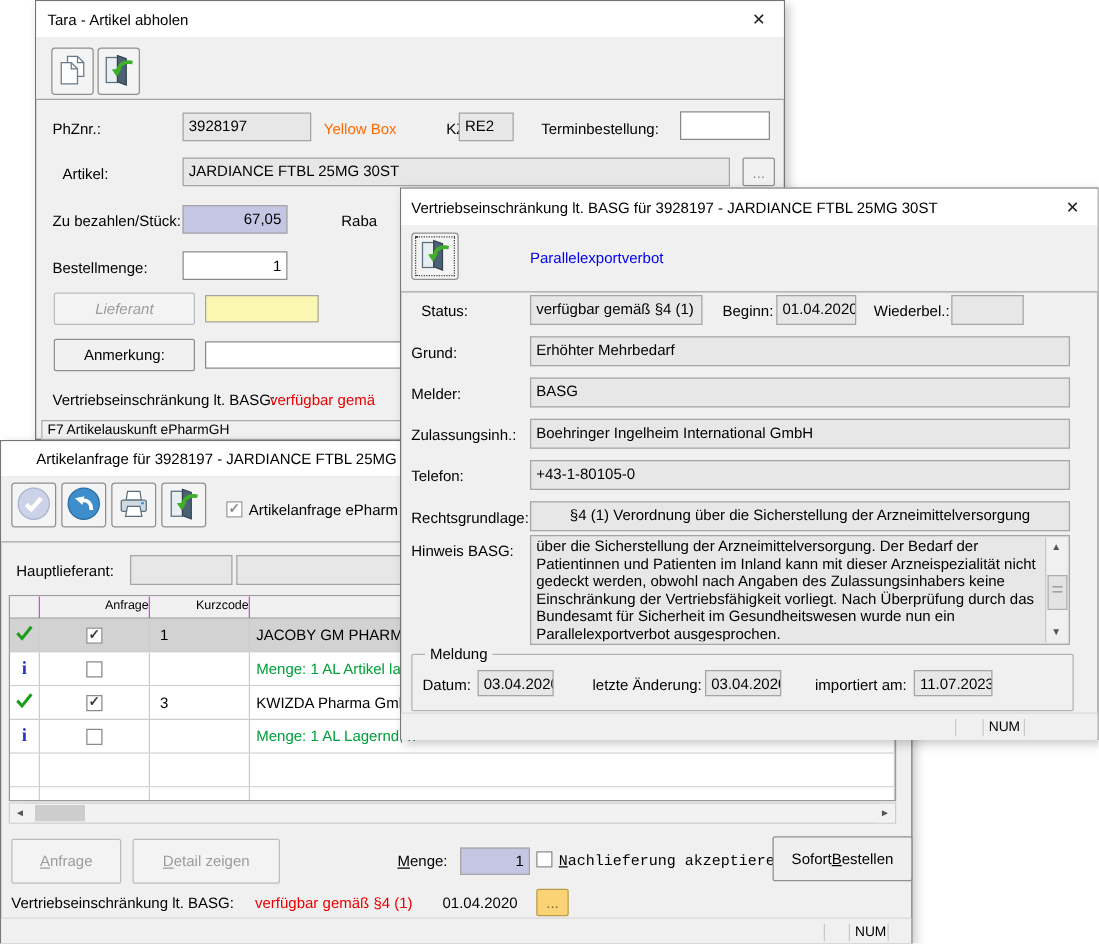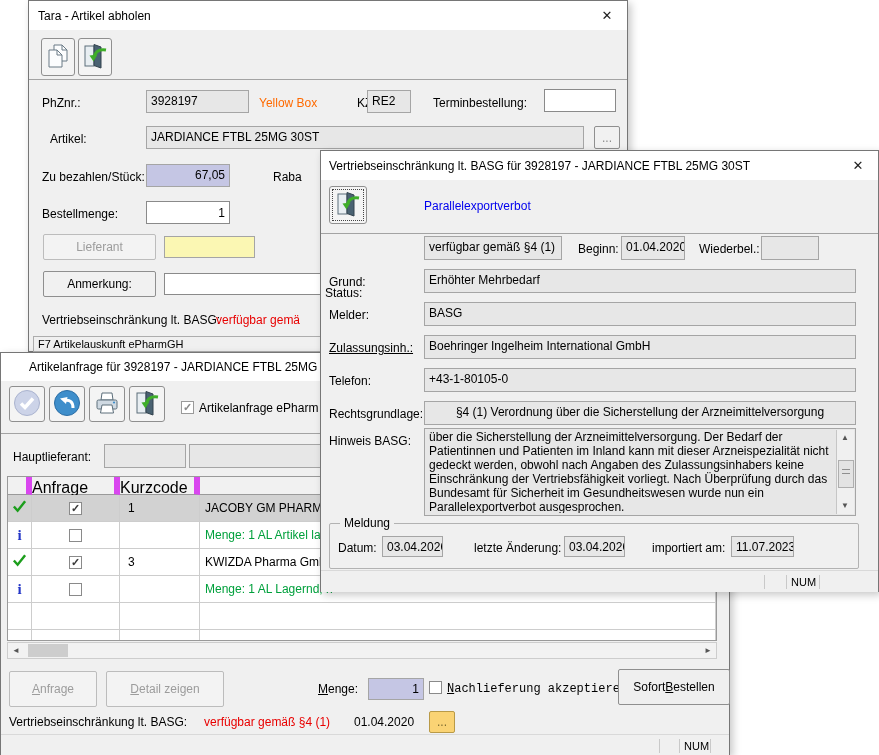--- a/index.html
+++ b/index.html
@@ -38,22 +38,22 @@
   .sb-num{position:absolute;top:5px;font-size:11px;}
   .sunken{position:absolute;border:1px solid #adadad;background:#f0f0f0;font-size:11px;
           padding:1px 0 0 4px;box-sizing:border-box;}
   .cb{display:inline-block;width:13px;height:13px;background:#fff;border:1px solid #8a8a8a;
       box-sizing:border-box;text-align:center;line-height:11px;font-size:11px;color:#555;}
   .cb.abs{position:absolute;}
   .cb .mark{font-weight:bold;}
   
   .table{position:absolute;background:#fff;border:1px solid #9a9a9a;box-sizing:border-box;overflow:hidden;}
   .trow,.thead{display:flex;width:100%;}
-  .thead>div{background:#f1f1f1;border-right:6px solid #d946ef;border-bottom:1px solid #9a9a9a;
-             height:18px;box-sizing:border-box;text-align:left;padding-top:2px;font-size:16px;}
+  .thead>div{background:#f1f1f1;border-right:1px solid #d946ef;border-bottom:1px solid #9a9a9a;
+             height:18px;box-sizing:border-box;text-align:right;padding-top:2px;font-size:10px;}
   .trow>div{border-right:1px solid #cdcdcd;border-bottom:1px solid #cdcdcd;height:27px;
             box-sizing:border-box;display:flex;align-items:center;font-size:12px;background:#fff;}
   .trow.selected>div{background:var(--selected-row,#d2d2d2);}
   .c0{width:24px;flex:none;justify-content:center;}
   .c1{width:88px;flex:none;justify-content:center;}
   .c2{width:80px;flex:none;padding-left:8px;}
   .thead .c2{padding-left:0;}
   .c3{flex:1;padding-left:5px;white-space:nowrap;overflow:hidden;}
   .info-glyph{font-family:"Liberation Serif",serif;font-weight:bold;font-size:15px;color:#2436c7;line-height:1;}
   
@@ -116,21 +116,21 @@
     <div class="fld" style="left:117px;top:125px;width:438px;height:23px;">JARDIANCE FTBL 25MG 30ST</div>
     <div class="btn browse-btn" style="left:565px;top:125px;width:26px;height:23px;">...</div>
 
     <span class="lbl" style="left:13px;top:169px;">Zu bezahlen/Stück:</span>
     <div class="fld lav right" style="left:117px;top:163px;width:84px;height:23px;">67,05</div>
     <span class="lbl" style="left:244px;top:169px;">Raba</span>
 
     <span class="lbl" style="left:13px;top:206px;">Bestellmenge:</span>
     <input class="inp right" style="left: 117px; top: 200px; width: 84px; height: 23px;" value="1">
 
-    <div class="btn disabled" style="left:14px;top:233px;width:113px;height:26px;">Lieferant</div>
+    <div class="btn disabled" style="left:14px;top:233px;width:113px;height:26px;font-style:italic;">Lieferant</div>
     <input class="inp yellowf" style="left: 135px; top: 235px; width: 91px; height: 22px; border-color: rgb(165, 165, 165);" value="">
 
     <div class="btn" style="left:14px;top:270px;width:113px;height:26px;">Anmerkung:</div>
     <input class="inp" style="left: 135px; top: 272px; width: 182px; height: 22px;" value="">
 
     <span class="lbl" style="left:13px;top:312px;">Vertriebseinschränkung lt. BASG:</span>
     <span class="lbl red" style="left:187px;top:312px;">verfügbar gemä</span>
 
     <div class="sunken" style="left:4px;top:335px;width:590px;height:16px;">F7 Artikelauskunft ePharmGH</div>
   </div>
@@ -289,34 +289,34 @@
         <svg viewBox="0 0 26 26" width="26" height="26">
           <rect x="3" y="3" width="9" height="20" fill="#e8eef2" stroke="#5c6e7a"></rect>
           <polygon points="12,1.5 19,4 19,25 12,22.5" fill="#4a6272" stroke="#33434e"></polygon>
           <path d="M24 7 Q15 5.5 12.5 12.5" fill="none" stroke="#3fae29" stroke-width="3"></path>
           <polygon points="7.5,12.5 15.5,11.5 11.5,18.5" fill="#3fae29"></polygon>
         </svg>
       </span>
     </div>
     <span class="lbl link" style="left:103px;top:48px;z-index:2;">Parallelexportverbot</span>
 
-    <span class="lbl" style="left:4px;top:91px;margin-top:44px;">Status:</span>
+    <span class="lbl" style="left:16px;top:91px;">Status:</span>
     <div class="fld" style="left:103px;top:85px;width:138px;height:24px;">verfügbar gemäß §4 (1)</div>
     <span class="lbl" style="left:257px;top:91px;">Beginn:</span>
     <div class="fld" style="left:300px;top:85px;width:64px;height:24px;">01.04.2020</div>
     <span class="lbl" style="left:378px;top:91px;">Wiederbel.:</span>
     <div class="fld" style="left:440px;top:85px;width:58px;height:24px;"></div>
 
     <span class="lbl" style="left:8px;top:124px;">Grund:</span>
     <div class="fld" style="left:103px;top:118px;width:432px;height:24px;">Erhöhter Mehrbedarf</div>
 
     <span class="lbl" style="left:8px;top:157px;">Melder:</span>
     <div class="fld" style="left:103px;top:151px;width:432px;height:24px;">BASG</div>
 
-    <span class="lbl" style="left:8px;top:190px;text-decoration:underline;">Zulassungsinh.:</span>
+    <span class="lbl" style="left:8px;top:190px;">Zulassungsinh.:</span>
     <div class="fld" style="left:103px;top:184px;width:432px;height:24px;">Boehringer Ingelheim International GmbH</div>
 
     <span class="lbl" style="left:8px;top:223px;">Telefon:</span>
     <div class="fld" style="left:103px;top:217px;width:432px;height:24px;">+43-1-80105-0</div>
 
     <span class="lbl" style="left:8px;top:256px;">Rechtsgrundlage:</span>
     <div class="fld" style="left:103px;top:250px;width:432px;height:24px;text-align:center;">§4 (1) Verordnung über die Sicherstellung der Arzneimittelversorgung</div>
 
     <span class="lbl" style="left:8px;top:283px;">Hinweis BASG:</span>
     <div class="hinweis-box" style="left:103px;top:277px;width:432px;height:88px;">

